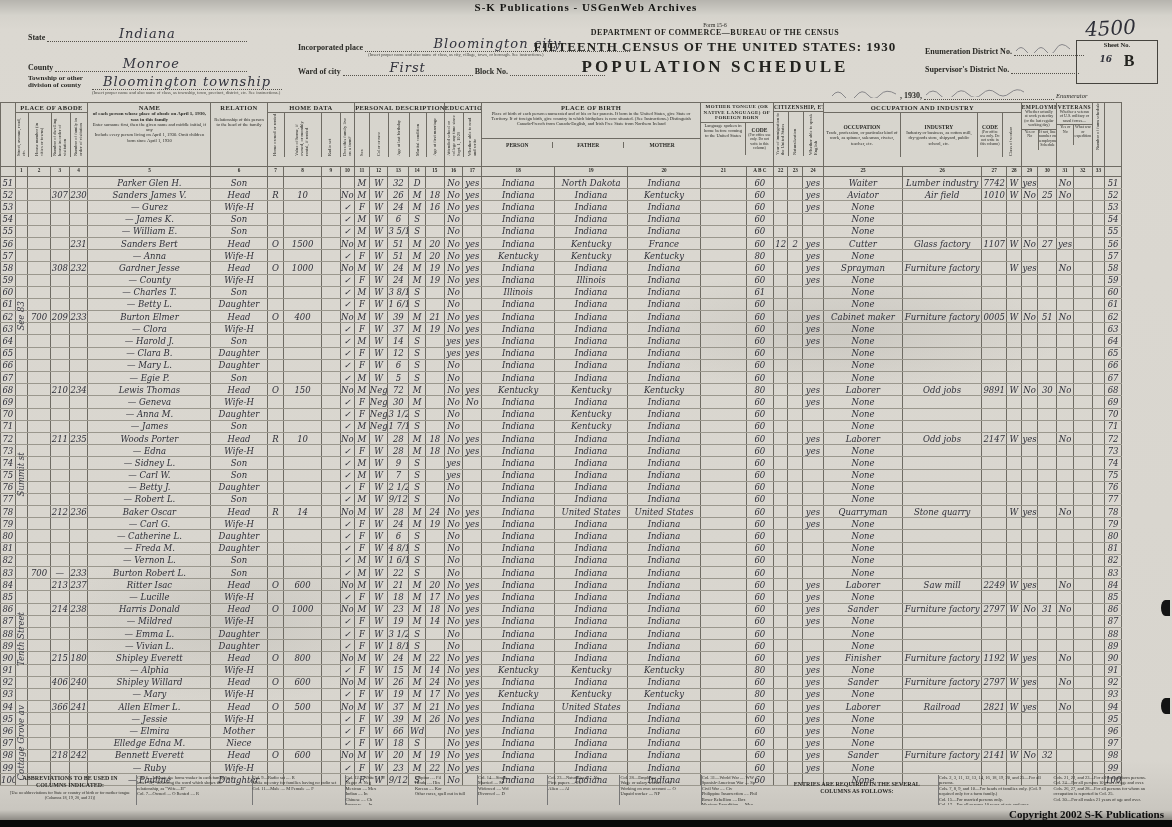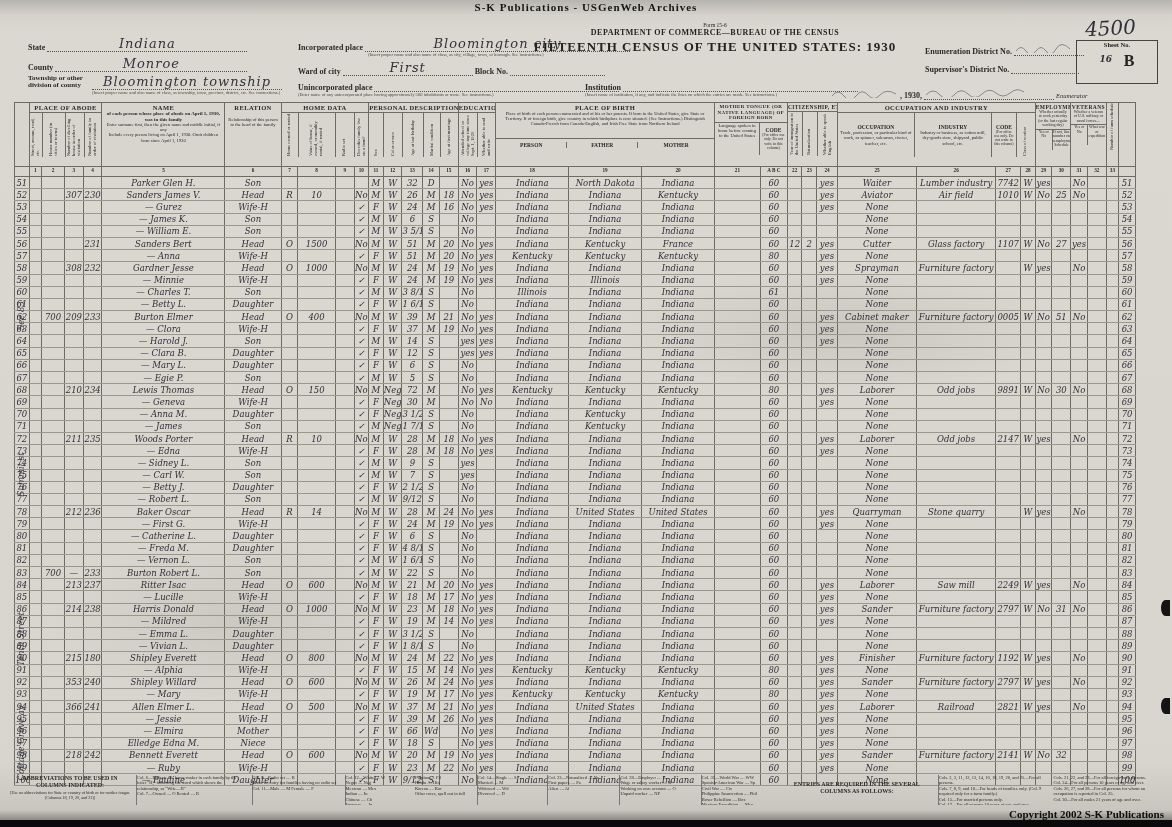--- a/index.html
+++ b/index.html
@@ -26,21 +26,21 @@
   .hc .census{font-size:13px;font-weight:bold;letter-spacing:1px;margin-top:2px;}
   .hc .sched{font-size:17px;font-weight:bold;letter-spacing:3px;margin-top:2px;}
   .sheetbox{position:absolute;right:14px;top:24px;width:80px;height:42px;border:1px solid #45433e;
     text-align:center;font-size:6.5px;font-weight:bold;}
   .sheetbox .big-b{font-size:16px;font-weight:bold;vertical-align:middle;}
   .sheetbox .sn{font-style:italic;font-size:9px;margin-right:10px;}
   .hw4500{position:absolute;right:36px;top:0px;font-style:italic;font-size:20px;color:#2e2f38;
     transform:rotate(-3deg);font-family:"DejaVu Serif",serif;}
   .scribble{stroke:#6b6b72;fill:none;stroke-width:1;opacity:.75;}
   
-  #census-table{border-collapse:collapse;table-layout:fixed;width:1122px;margin-left:14px;}
+  #census-table{border-collapse:collapse;table-layout:fixed;width:1122px;}
   #census-table th,#census-table td{border:1px solid #6e6b63;padding:0;overflow:hidden;
     white-space:nowrap;box-sizing:border-box;}
   #census-table td{height:12.2px;font:italic 8.5px "DejaVu Serif",serif;color:#2e2f38;text-align:center;
     border-top:none;border-bottom:1px solid #9a978d;}
   thead th{vertical-align:top;background:rgba(210,208,200,.35);color:#2a2a26;}
   .gt{font-size:6.5px;font-weight:bold;text-align:center;letter-spacing:.4px;padding-top:1px;}
   .gcols{display:flex;align-items:stretch;height:44px;margin-top:1px;border-top:1px solid #6e6b63;}
   .gcols>div{border-left:1px solid #6e6b63;display:flex;justify-content:center;overflow:hidden;}
   .gcols>div:first-child{border-left:none;}
   .vlab{writing-mode:vertical-rl;transform:rotate(180deg);font-size:4.6px;font-weight:normal;
@@ -71,21 +71,21 @@
 </style>
 </head>
 <body>
 
 <div class="page" id="sheet" style="position:relative;">
 
   <div class="top-banner">S-K Publications - USGenWeb Archives</div>
 
   <div class="form-header">
 
-    <div class="fl" style="left:28px;top:20px;width:255px;">
+    <div class="fl" style="left:28px;top:10px;width:255px;">
       <span class="lbl">State</span>
       <span class="dotline" style="width:200px;text-align:center;"><span class="hw hw-lg">Indiana</span></span>
     </div>
     <div class="fl" style="left:28px;top:58px;width:262px;">
       <span class="lbl" style="display:inline-block;width:62px;font-size:7px;line-height:1.1;vertical-align:bottom;">Township or other division of county</span>
       <span class="dotline" style="width:190px;text-align:center;"><span class="hw hw-lg">Bloomington township</span></span>
       <div class="tiny" style="margin-left:64px;">(Insert proper name and also name of class, as township, town, precinct, district, etc.  See instructions.)</div>
     </div>
     <div class="fl" style="left:28px;top:40px;width:255px;">
       <span class="lbl">County</span>
@@ -96,37 +96,28 @@
       <span class="lbl">Incorporated place</span>
       <span class="dotline" style="width:265px;text-align:center;"><span class="hw hw-lg">Bloomington city</span></span>
       <div class="tiny" style="margin-left:70px;">(Insert proper name and also name of class, as city, village, town, or borough.  See instructions.)</div>
     </div>
     <div class="fl" style="left:298px;top:44px;width:360px;">
       <span class="lbl">Ward of city</span>
       <span class="dotline" style="width:130px;text-align:center;"><span class="hw hw-lg">First</span></span>
       <span class="lbl">Block No.</span>
       <span class="dotline" style="width:95px;">&nbsp;</span>
     </div>
-    <div class="fl" style="left:298px;top:66px;width:360px;">
-      <span class="lbl">Unincorporated place</span>
-      <span class="dotline" style="width:245px;">&nbsp;</span>
-      <div class="tiny">(Enter name of any unincorporated place having approximately 500 inhabitants or more.  See instructions.)</div>
-    </div>
 
     <div class="hc">
       <div class="formno">Form 15-6</div>
       <div class="dept">DEPARTMENT OF COMMERCE—BUREAU OF THE CENSUS</div>
       <div class="census">FIFTEENTH CENSUS OF THE UNITED STATES: 1930</div>
+      <div class="sched">POPULATION SCHEDULE</div>
     </div>
 
-    <div class="fl" style="left:585px;top:66px;width:300px;">
-      <span class="lbl">Institution</span>
-      <span class="dotline" style="width:235px;">&nbsp;</span>
-      <div class="tiny">(Insert name of institution, if any, and indicate the lines on which the entries are made.  See instructions.)</div>
-    </div>
 
     <div class="fl" style="left:925px;top:28px;">
       <span class="lbl">Enumeration District No.</span>
       <span class="dotline" style="width:70px;"><svg class="scribble" width="60" height="9">
             <path d="M2 7 q5 -7 10 0 t10 0 t10 0 t10 -2 t14 0"></path>
           </svg></span>
     </div>
     <div class="fl" style="left:925px;top:48px;">
       <span class="lbl">Supervisor's District No.</span>
       <span class="dotline" style="width:68px;">&nbsp;</span>
@@ -699,21 +690,21 @@
           <td class="c-hw"></td>
           <td class="c-hw"></td>
           <td class="c-ln">58</td>
         </tr>
         <tr>
           <td class="c-ln">59</td>
           <td class="c-hw"></td>
           <td class="c-num"></td>
           <td class="c-num"></td>
           <td class="c-num"></td>
-          <td class="c-name">— Minnie</td>
+          <td class="c-name">— County</td>
           <td class="c-rel">Wife-H</td>
           <td class="c-hw"></td>
           <td class="c-hw"></td>
           <td class="c-hw"></td>
           <td class="c-chk">✓</td>
           <td class="c-hw">F</td>
           <td class="c-hw">W</td>
           <td class="c-hw">24</td>
           <td class="c-hw">M</td>
           <td class="c-hw">19</td>
@@ -1459,21 +1450,21 @@
           <td class="c-hw"></td>
           <td class="c-hw"></td>
           <td class="c-ln">78</td>
         </tr>
         <tr>
           <td class="c-ln">79</td>
           <td class="c-hw"></td>
           <td class="c-num"></td>
           <td class="c-num"></td>
           <td class="c-num"></td>
-          <td class="c-name">— First G.</td>
+          <td class="c-name">— Carl G.</td>
           <td class="c-rel">Wife-H</td>
           <td class="c-hw"></td>
           <td class="c-hw"></td>
           <td class="c-hw"></td>
           <td class="c-chk">✓</td>
           <td class="c-hw">F</td>
           <td class="c-hw">W</td>
           <td class="c-hw">24</td>
           <td class="c-hw">M</td>
           <td class="c-hw">19</td>
@@ -1951,21 +1942,21 @@
           <td class="c-hw"></td>
           <td class="c-hw"></td>
           <td class="c-hw"></td>
           <td class="c-hw"></td>
           <td class="c-ln">91</td>
         </tr>
         <tr>
           <td class="c-ln">92</td>
           <td class="c-hw"></td>
           <td class="c-num"></td>
-          <td class="c-num">353</td>
+          <td class="c-num">406</td>
           <td class="c-num">240</td>
           <td class="c-name">Shipley Willard</td>
           <td class="c-rel">Head</td>
           <td class="c-hw">O</td>
           <td class="c-hw">600</td>
           <td class="c-hw"></td>
           <td class="c-chk">No</td>
           <td class="c-hw">M</td>
           <td class="c-hw">W</td>
           <td class="c-hw">26</td>

